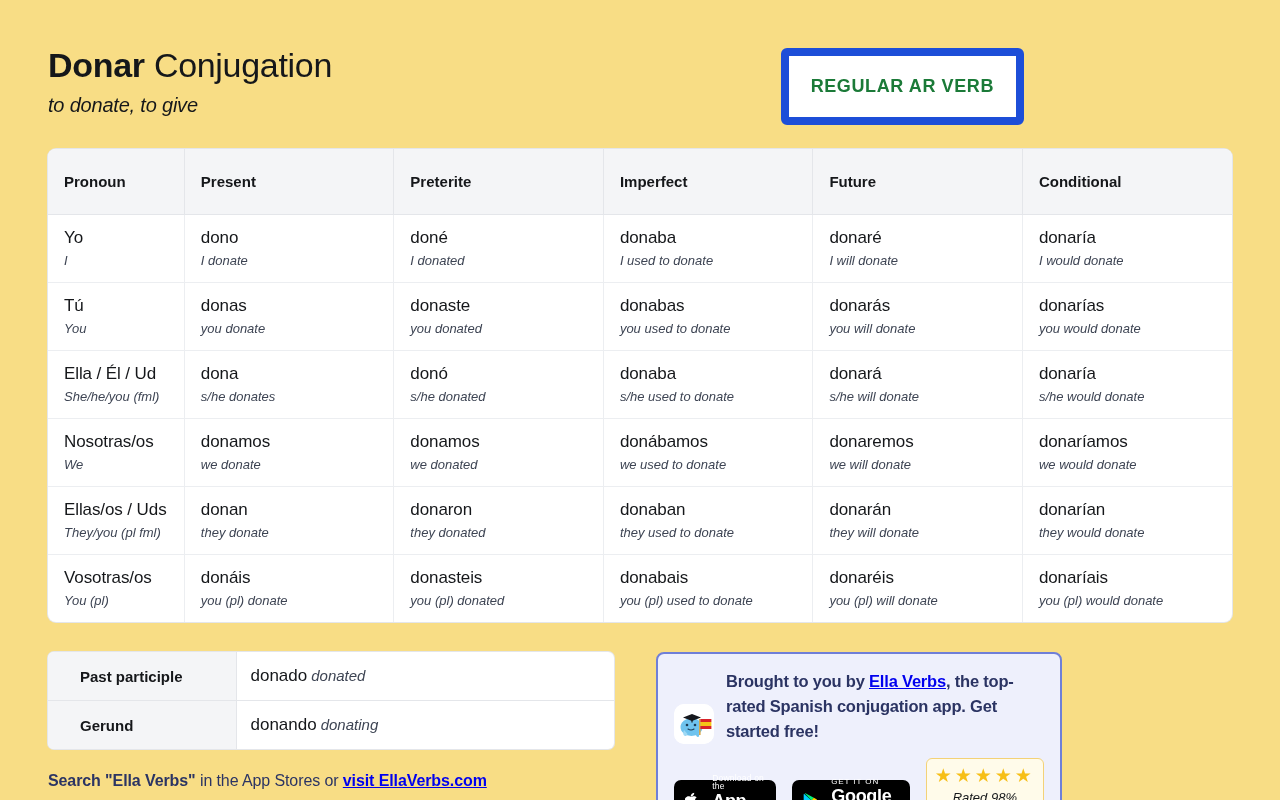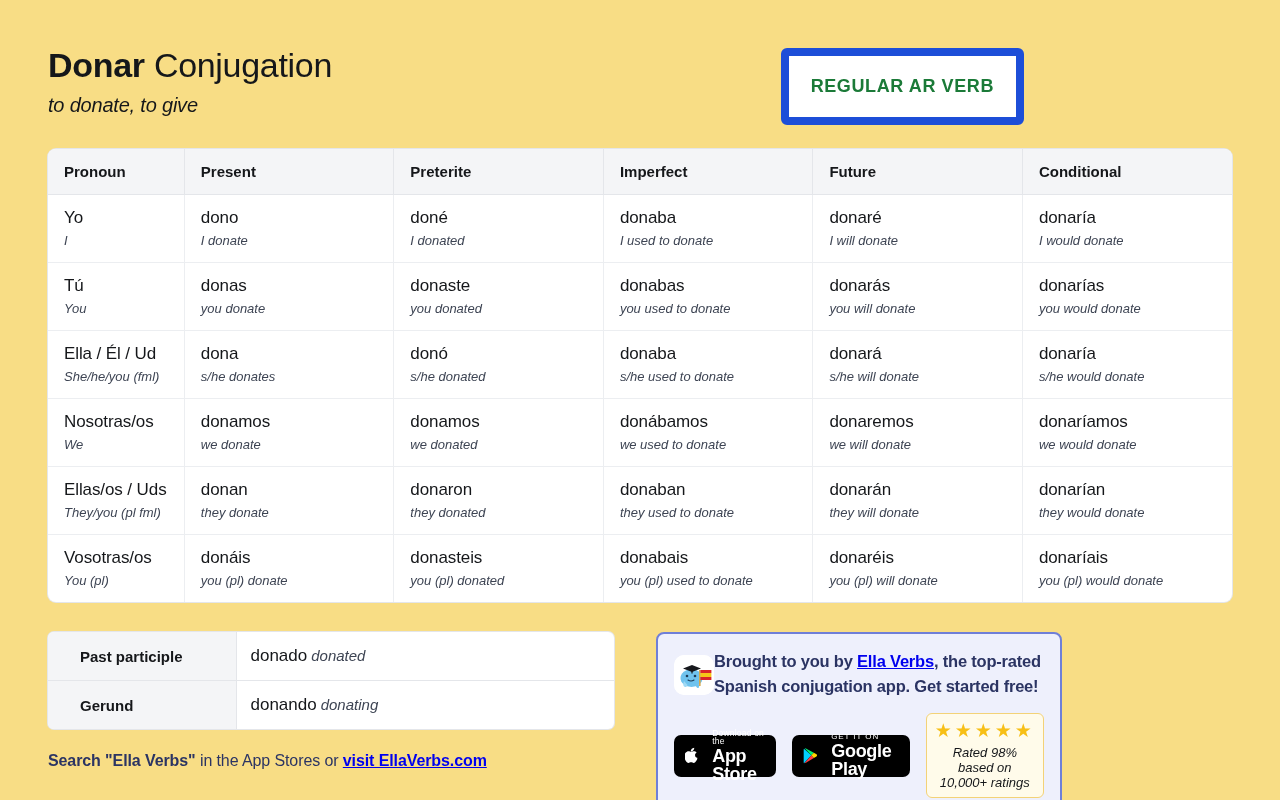--- a/index.html
+++ b/index.html
@@ -70,21 +70,21 @@
     table-layout: fixed;
     box-shadow: 0 0 0 1px #e4e6ea;
   }
 
   .conj-table th {
     background: #f4f5f7;
     text-align: left;
     font-size: 15px;
     font-weight: 700;
     color: #15171a;
-    padding: 14px 16px;
+    padding: 24px 16px;
     border-bottom: 1px solid #e4e6ea;
     border-right: 1px solid #e4e6ea;
   }
   .conj-table th:last-child { border-right: none; }
 
   .conj-table td {
     padding: 11px 16px 12px;
     border-bottom: 1px solid #eceef1;
     border-right: 1px solid #eceef1;
     vertical-align: top;
@@ -170,21 +170,22 @@
   .promo {
     width: 574px;
     background: #eef0fc;
     border: 2px solid #6f7fd8;
     border-radius: 8px;
     padding: 14px 16px 16px;
   }
 
   .promo-top {
     display: flex;
-    align-items: center;
+    align-items: flex-end;
+    gap: 12px;
   }
 
   .app-icon {
     width: 40px;
     height: 40px;
     border-radius: 10px;
     background: #ffffff;
     flex: 0 0 40px;
     margin-top: 2px;
     overflow: hidden;

